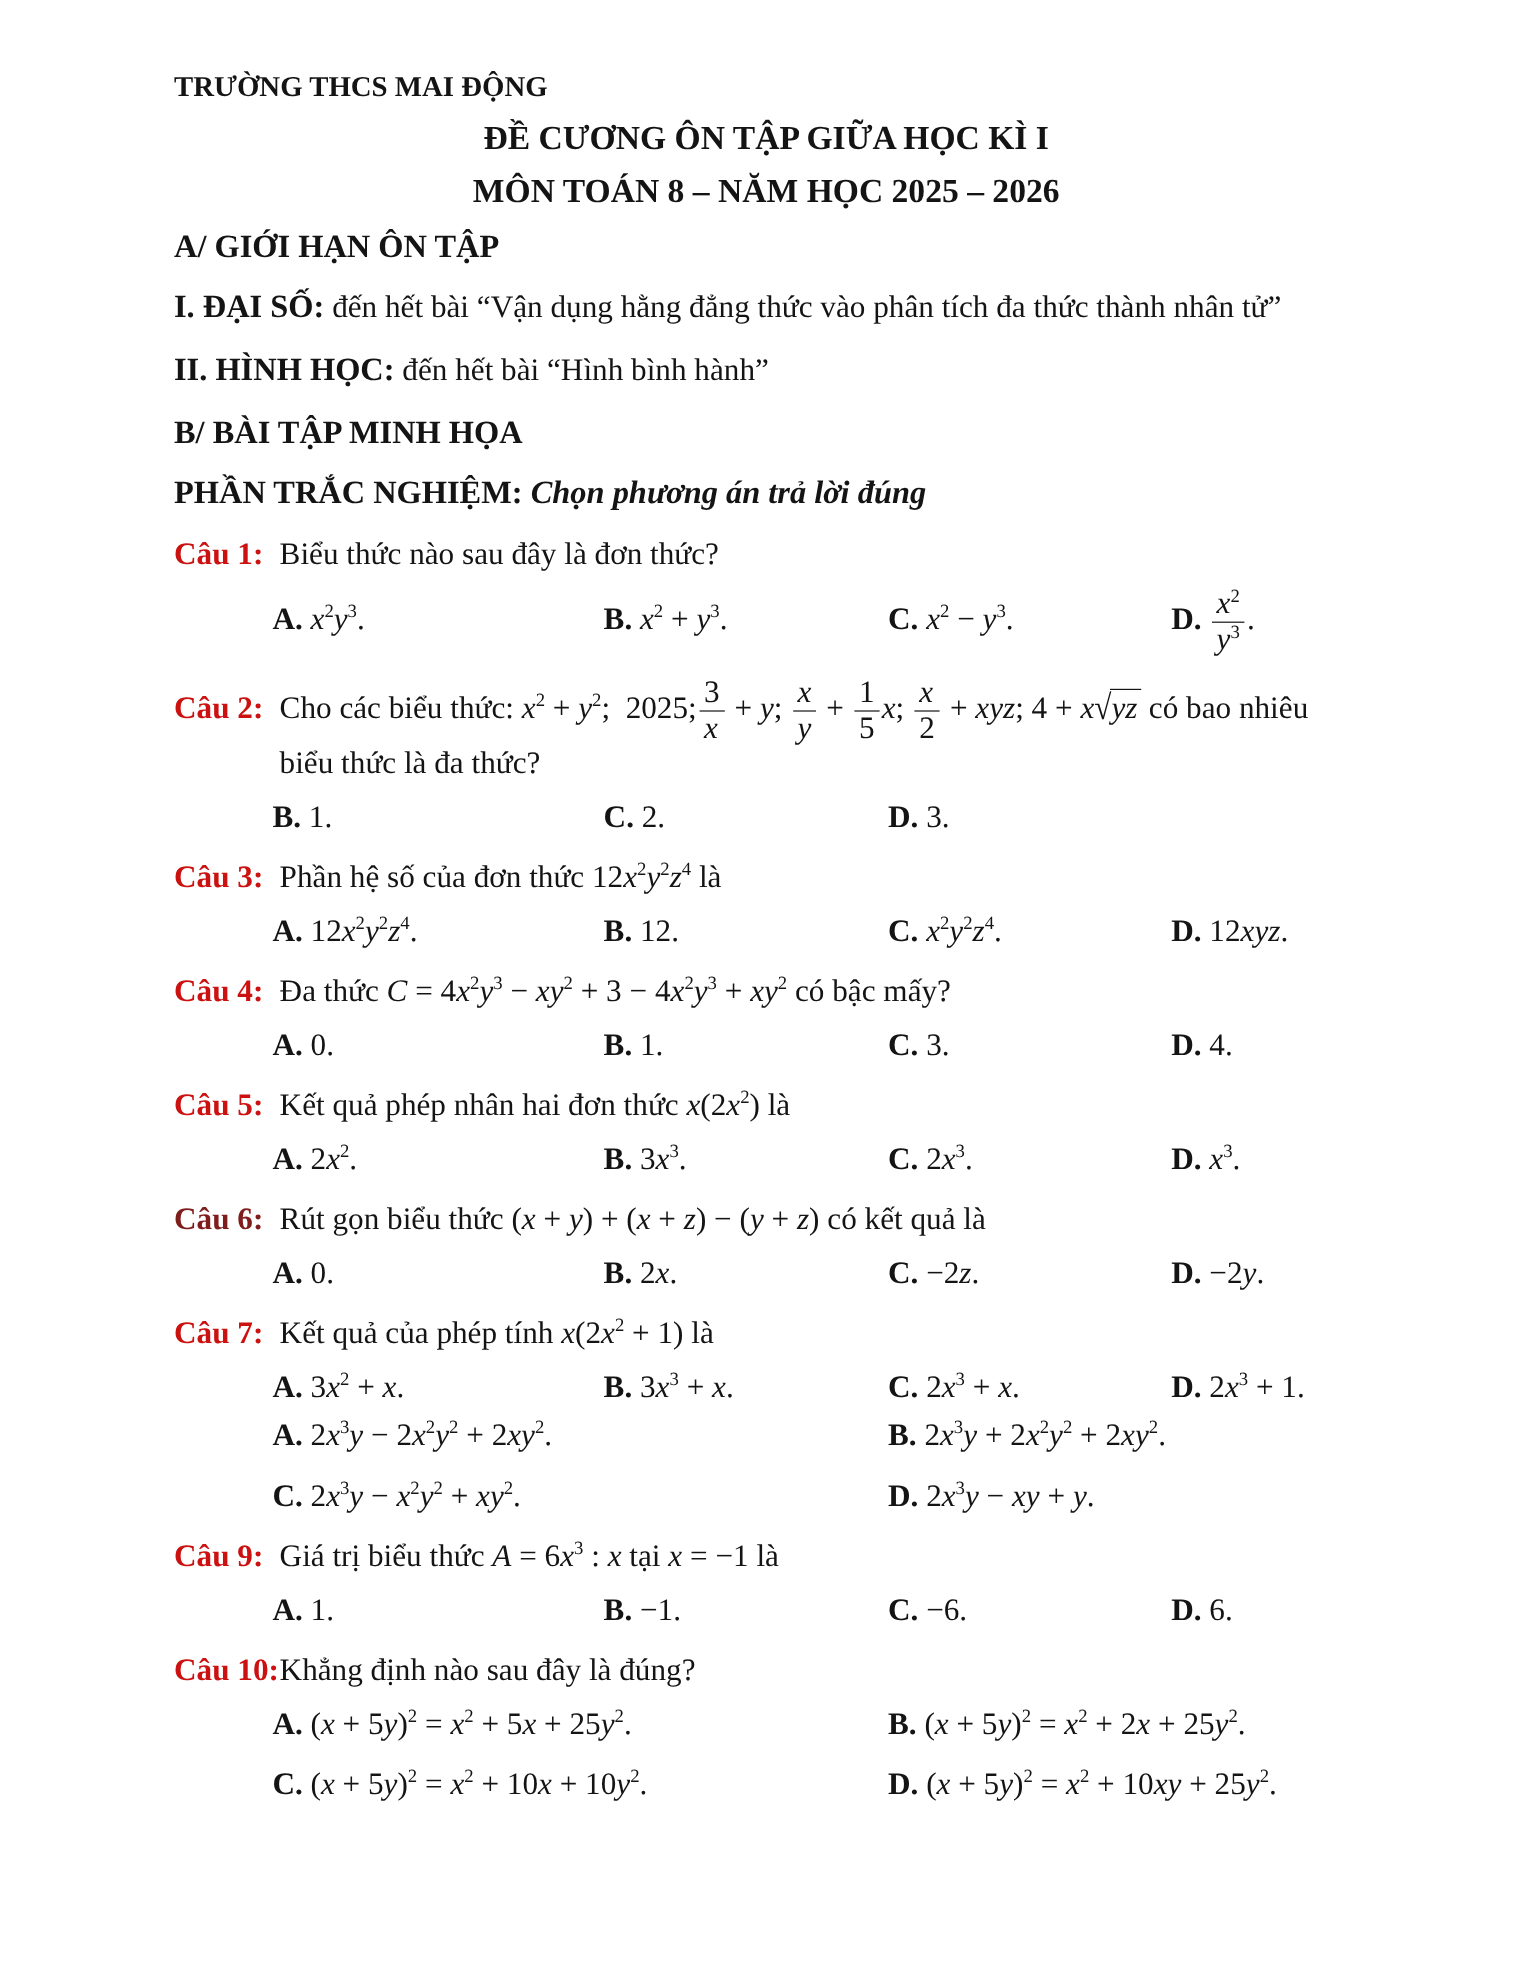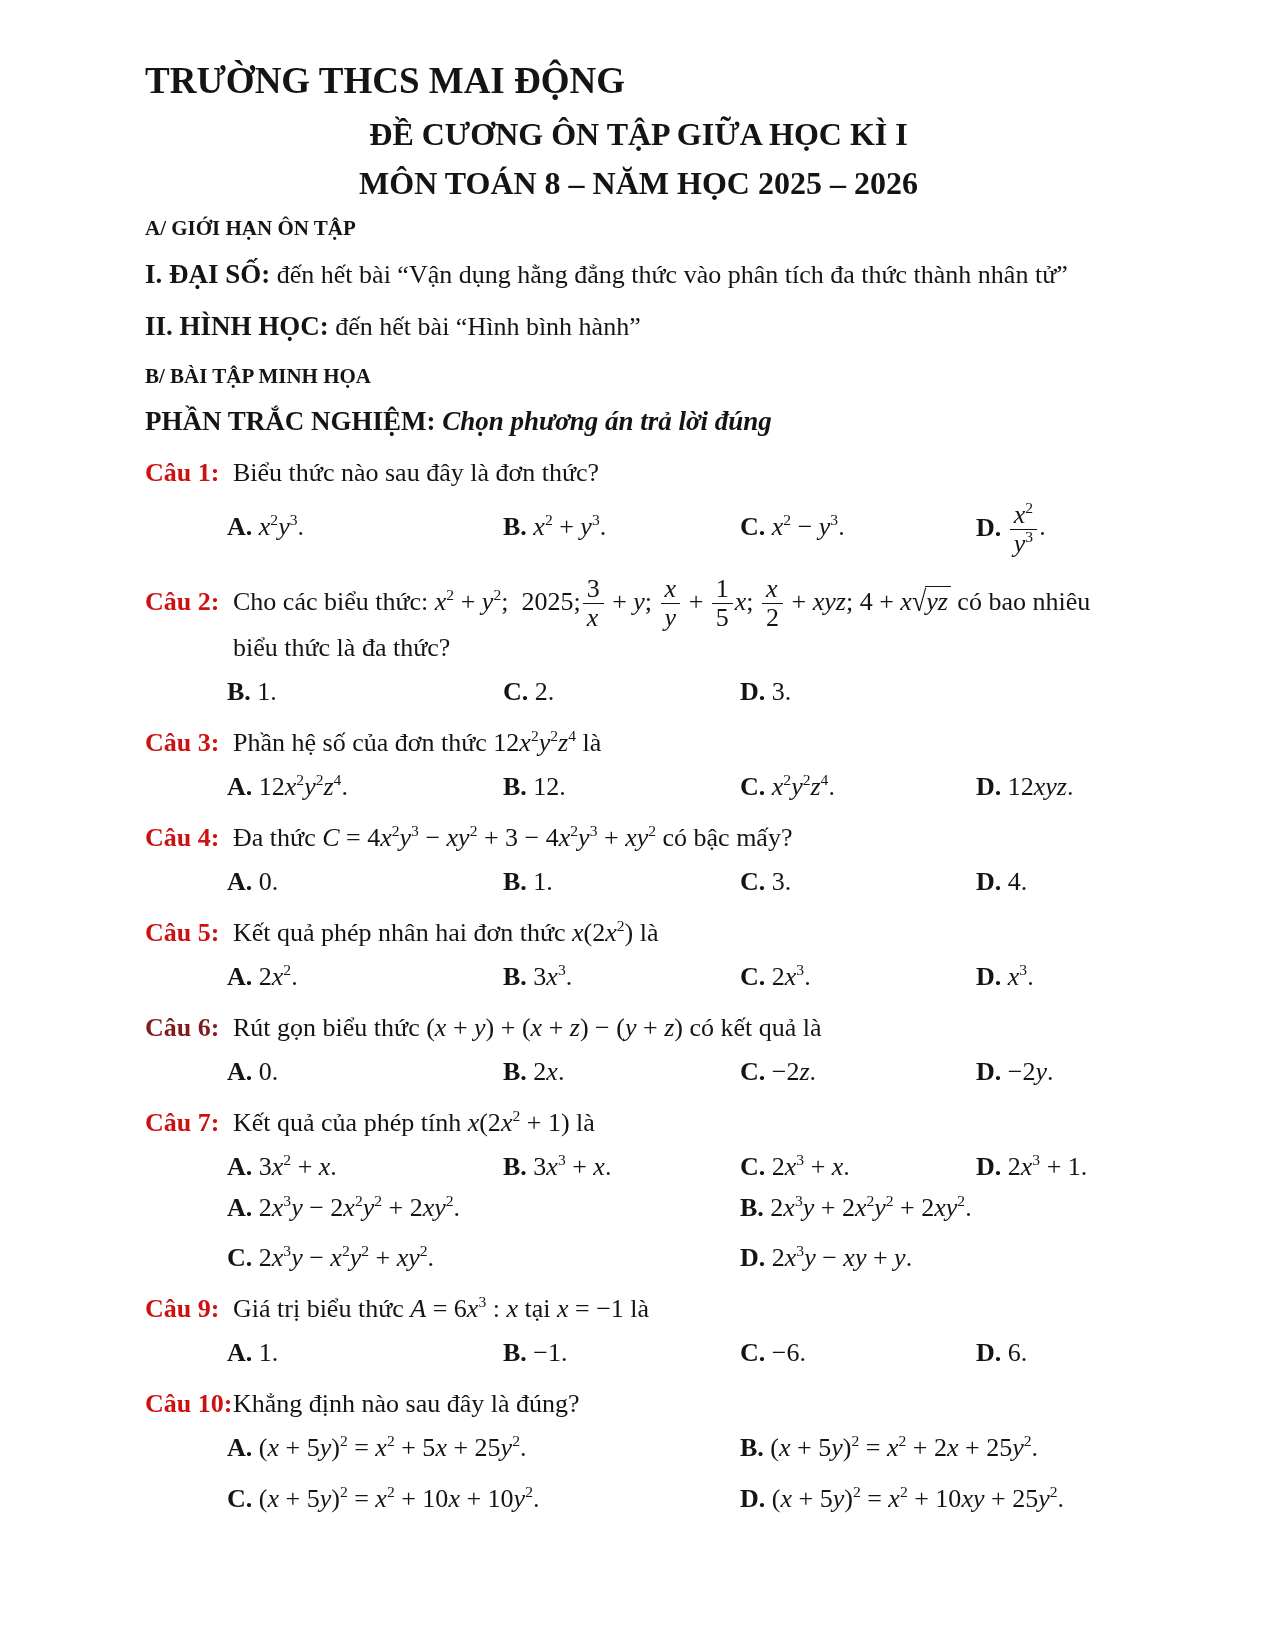--- a/index.html
+++ b/index.html
@@ -9,24 +9,24 @@
     height: 1650px;
     background: #ffffff;
     padding: 58px 143px 0 145px;
     font-family: "Liberation Serif", "DejaVu Serif", serif;
     font-size: 26px;
     color: #141414;
     overflow: hidden;
     line-height: 1.25;
   }
   p { margin: 0; }
-  .school { font-weight: bold; font-size: 37px; margin: 0 0 10px; }
-  .title  { font-weight: bold; font-size: 32px; text-align: center; margin: 0 0 9px; }
+  .school { font-weight: bold; font-size: 24px; margin: 0 0 10px; }
+  .title  { font-weight: bold; font-size: 28px; text-align: center; margin: 0 0 9px; }
   .title2 { margin-bottom: 12px; }
-  .heading { font-weight: bold; font-size: 21px; margin: 0 0 16px; }
+  .heading { font-weight: bold; font-size: 27px; margin: 0 0 16px; }
   .scope-line { margin: 0 0 19px; }
   .scope-label { font-weight: bold; font-size: 27px; }
   .quiz-head { font-weight: bold; font-size: 27px; margin: 0 0 6px; }
   .quiz-instruction { font-style: italic; }
 
   .q-head { margin: 18px 0 12px; }
   .q-label {
     font-weight: bold;
     display: inline-block;
     width: 88px;

